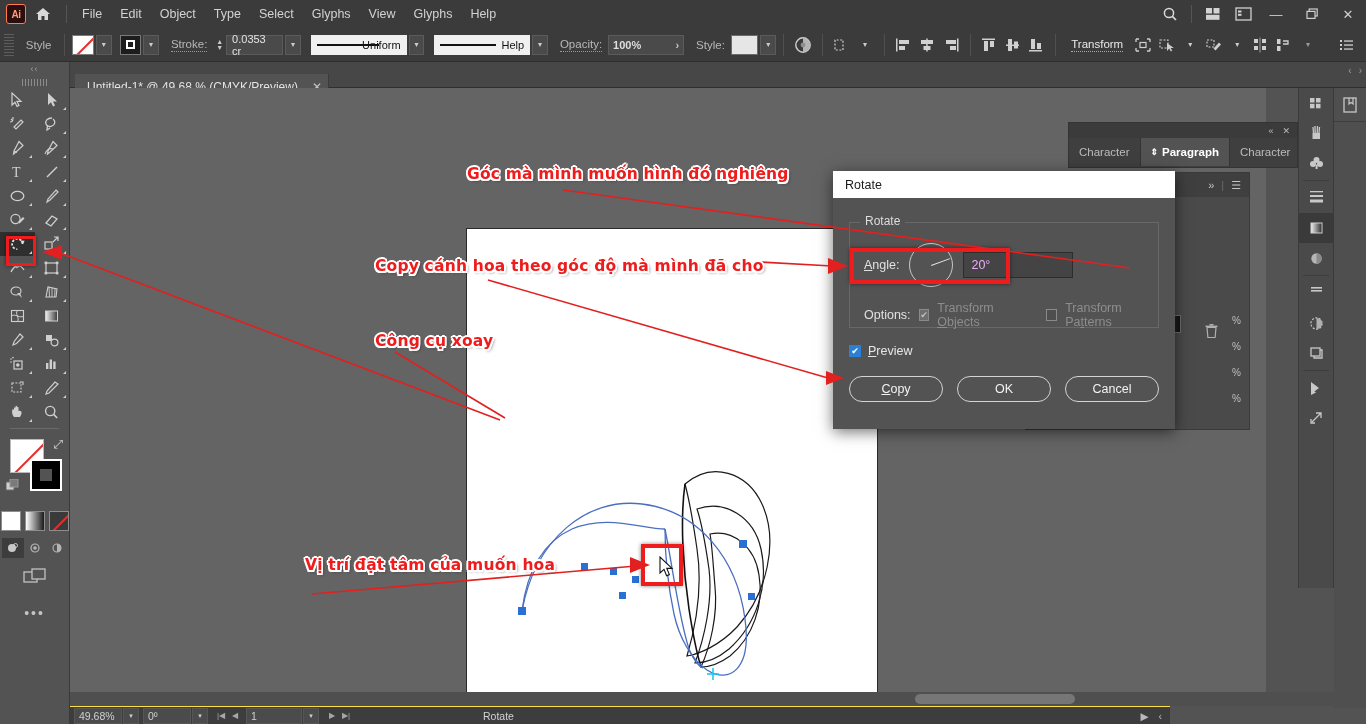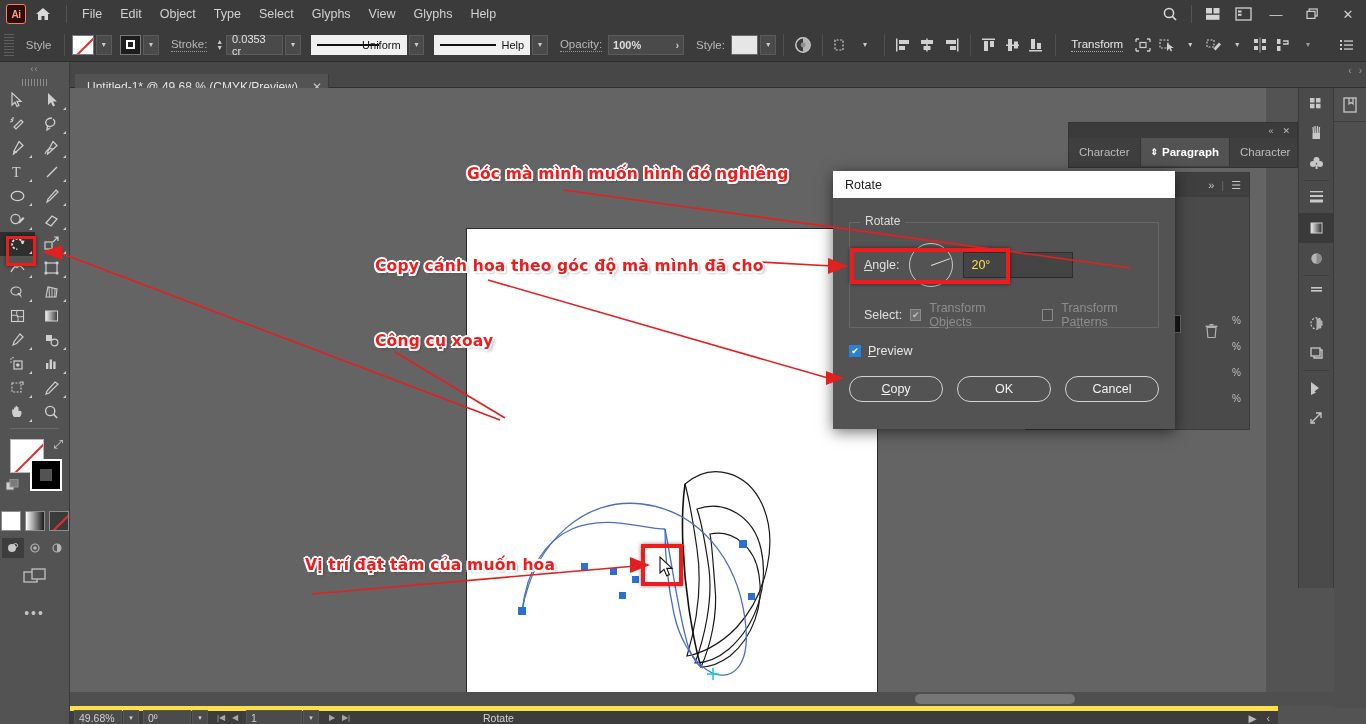--- a/index.html
+++ b/index.html
@@ -280,21 +280,21 @@
   .ul{ text-decoration:underline; }
   #rd-angle-label{ color:#e0e0e0; font-size:12.5px; }
   #rd-dial{
     width:44px; height:44px; border-radius:50%; border:1px solid #c8c8c8; position:relative;
   }
   #rd-dial .hand{
     position:absolute; left:50%; top:50%; width:20px; height:1px; background:#e6e6e6;
     transform-origin:0 0; transform:rotate(-20deg);
   }
   #rd-angle-input{
-    width:110px; height:26px; background:#444444; border:1px solid #2d2d2d; color:#fde047;
+    width:110px; height:26px; background:#444444; border:1px solid #2d2d2d; color:#f0abfc;
     font-size:12.5px; display:flex; align-items:center; padding-left:7px;
   }
   #rd-options{ display:flex; align-items:center; gap:8px; padding:14px 0 0 14px; }
   #rd-options .lbl{ color:#e0e0e0; font-size:12.5px; }
   .chk{ width:12px; height:12px; border:1px solid #8a8a8a; background:#4e4e4e;
     display:inline-flex; align-items:center; justify-content:center; }
   .chk.checked-dim{ background:#6e6e6e; color:#bdbdbd; font-size:9px; }
   .chk.checked-on{ background:#2b7fd4; border-color:#2b7fd4; color:#fff; font-size:9px; }
   .dim{ color:#8d8d8d; font-size:12.5px; }
   #rd-preview-row{ display:flex; align-items:center; gap:7px; margin-top:16px; }
@@ -305,23 +305,23 @@
     background:#535353; display:flex; align-items:center; justify-content:center; font-size:12.5px;
   }
 
   
   #angle-redbox{ left:850px; top:248px; width:160px; height:36px; }
   #tool-redbox{ left:6px; top:236px; width:30px; height:30px; border-width:3px; }
   #center-redbox{ left:641px; top:544px; width:42px; height:42px; }
 
   
   #statusbar{
-    position:absolute; left:70px; top:706px; width:1208px; height:18px;
+    position:absolute; left:70px; top:706px; width:1100px; height:18px;
     background:#3d3d3d; display:flex; align-items:center; color:#cfcfcf; font-size:10.5px;
-    border-top:5px solid #fde047;
+    border-top:1px solid #fde047;
   }
   .sb-field{ height:16px; background:#4b4b4b; border:1px solid #565656; display:flex;
     align-items:center; padding:0 4px; margin-left:4px; min-width:48px; }
   .sb-caret{ width:16px; height:16px; background:#4b4b4b; border:1px solid #565656;
     display:flex; align-items:center; justify-content:center; font-size:7px; margin-left:1px;}
   .sb-nav{ width:14px; height:16px; display:flex; align-items:center; justify-content:center;
     color:#a7a7a7; font-size:8px; }
   #sb-status{ margin-left:130px; color:#d2d2d2; }
   #sb-right{ margin-left:auto; display:flex; align-items:center; gap:10px; padding-right:8px; color:#b9b9b9; }
 
@@ -1069,21 +1069,21 @@
 
       <div id="rd-angle-row">
         <span id="rd-angle-label"><span class="ul">A</span>ngle:</span>
         <div id="rd-dial">
             <span class="hand"></span>
           </div>
         <div id="rd-angle-input">20°</div>
       </div>
 
       <div id="rd-options">
-        <span class="lbl">Select:</span>
+        <span class="lbl">Options:</span>
         <span class="chk checked-dim">✔</span>
         <span class="dim">Transform <span class="ul">O</span>bjects</span>
         <span class="chk" style="margin-left:12px"></span>
         <span class="dim">Transform Pa<span class="ul">t</span>terns</span>
       </div>
     </div>
 
     <div id="rd-preview-row">
       <span class="chk checked-on">✔</span>
       <span class="lbl"><span class="ul">P</span>review</span>

